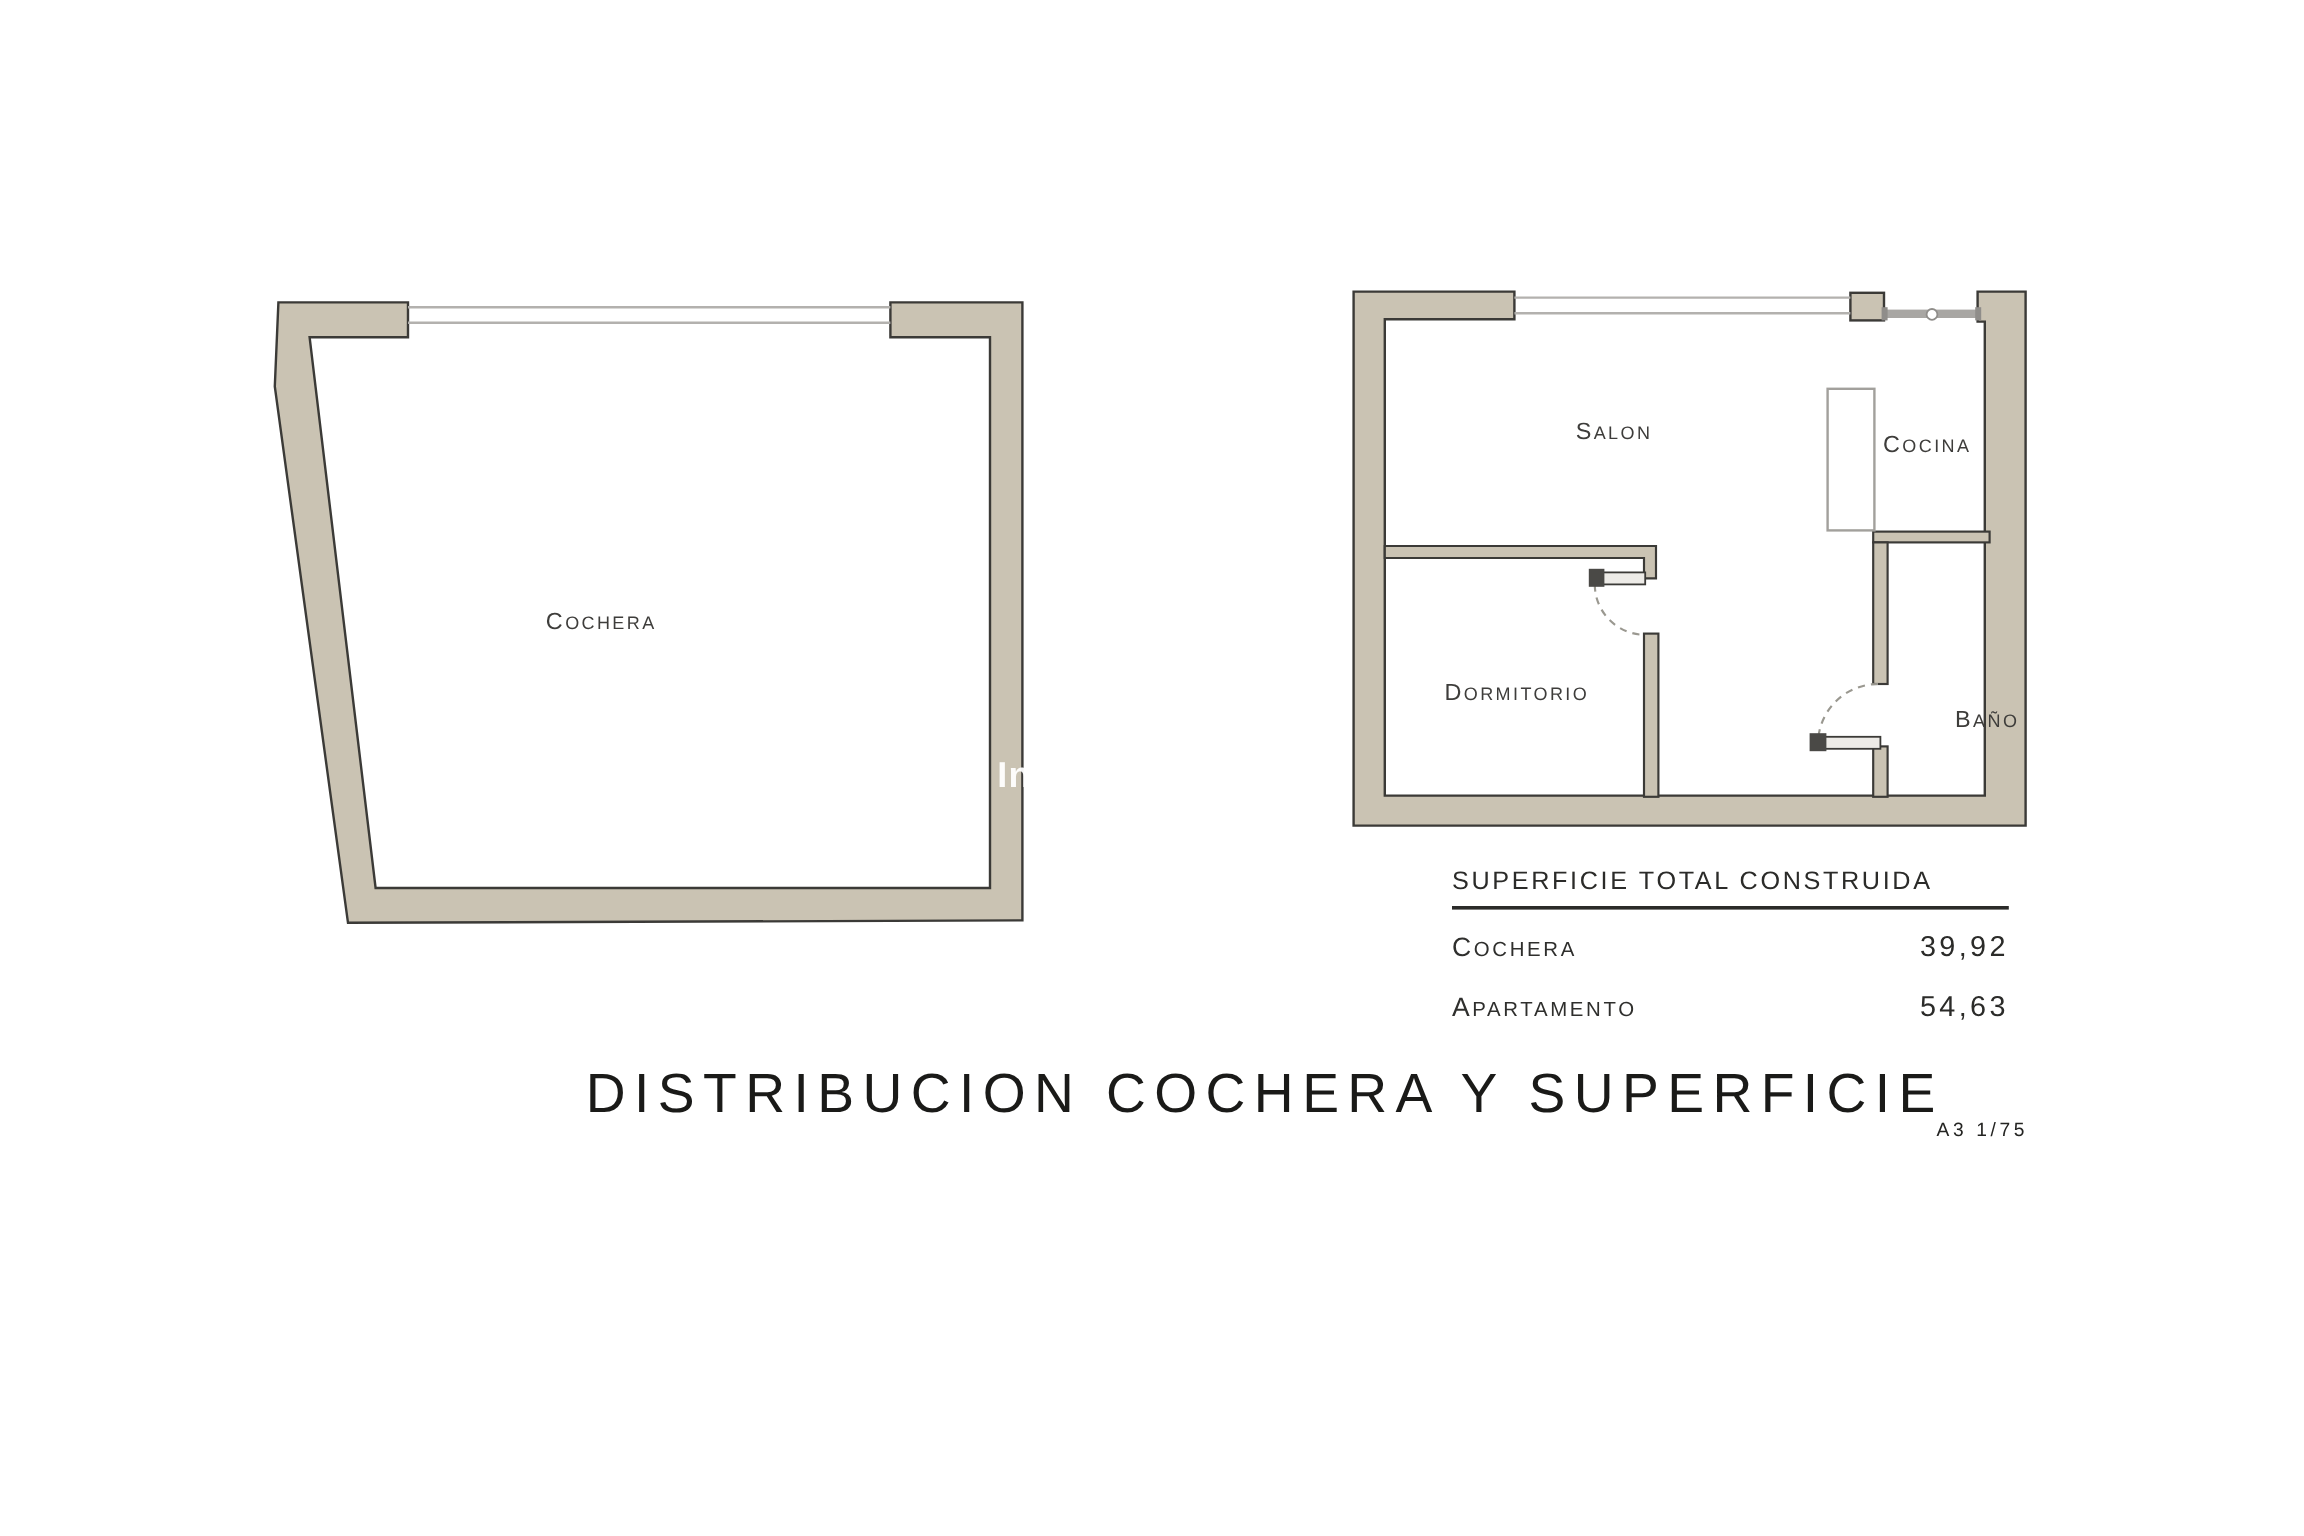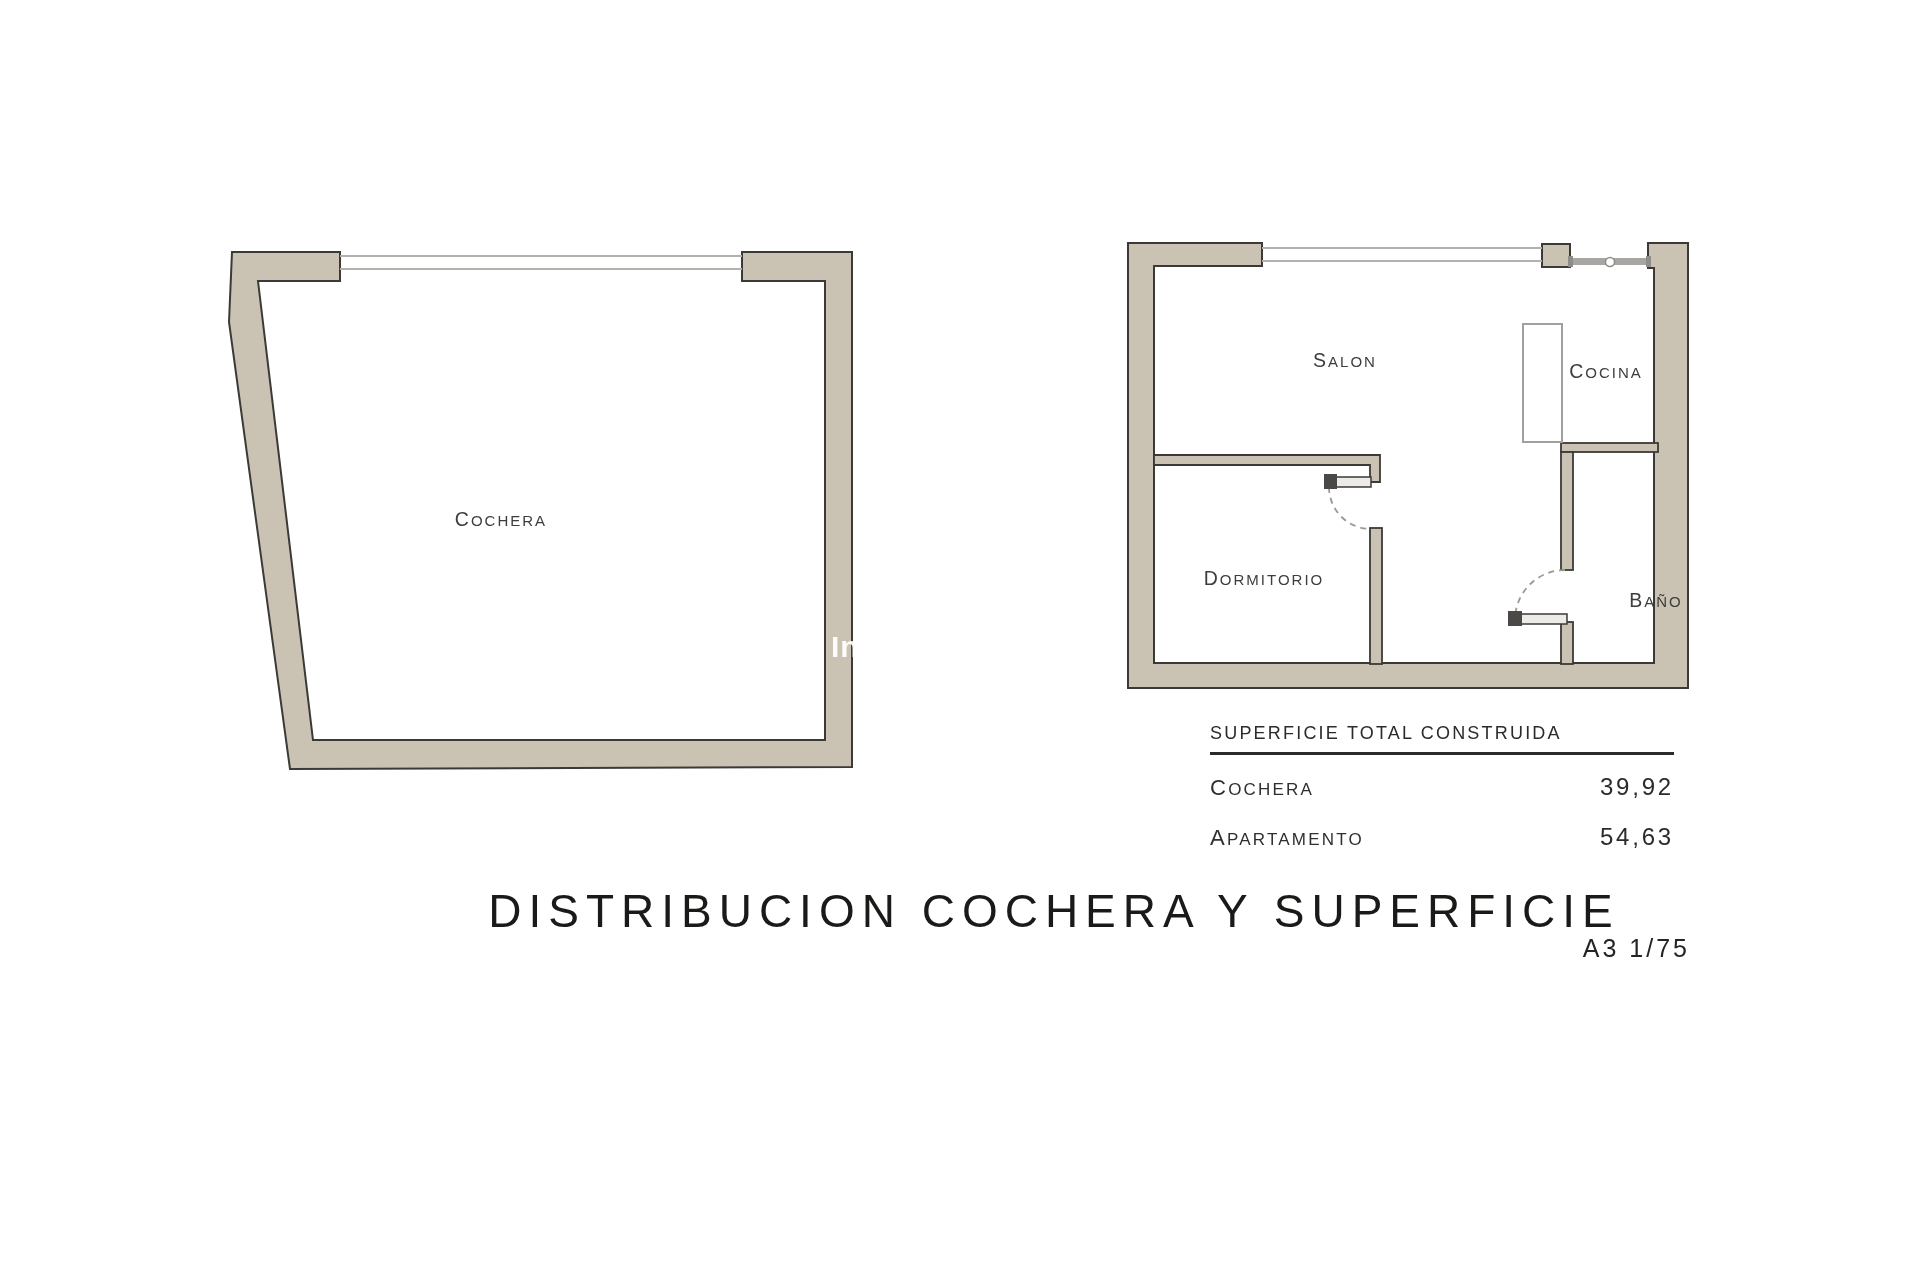--- a/index.html
+++ b/index.html
@@ -16,37 +16,37 @@
   .room-label .cap{font-size:1.3em;}
 
   .watermark{
     position:absolute;left:831px;top:630px;
     font-size:30px;font-weight:700;color:rgba(255,255,255,0.95);
     letter-spacing:1px;
   }
 
   .area-table{position:absolute;left:1210px;top:723px;width:464px;}
   .table-title{
-    font-size:18px;letter-spacing:2.2px;color:#2b2b29;
+    font-size:21px;letter-spacing:2.2px;color:#2b2b29;
     padding-bottom:8px;border-bottom:3px solid #2b2b29;white-space:nowrap;
   }
   .table-row{display:flex;justify-content:space-between;align-items:baseline;}
   .table-row.first{margin-top:18px;}
   .table-row.second{margin-top:22px;}
   .row-label{font-size:17px;letter-spacing:2.2px;color:#2f2f2d;white-space:nowrap;}
   .row-label .cap{font-size:1.3em;}
   .row-value{font-size:24px;letter-spacing:2.8px;color:#2b2b29;white-space:nowrap;}
 
   .sheet-title{
     position:absolute;left:354px;top:884px;width:1400px;text-align:center;
     font-size:46px;letter-spacing:7px;color:#1a1a18;white-space:nowrap;
   }
   .sheet-scale{
     position:absolute;left:1400px;top:934px;width:290px;text-align:right;
-    font-size:25px;letter-spacing:3px;color:#242422;white-space:nowrap;
+    font-size:16px;letter-spacing:3px;color:#242422;white-space:nowrap;
   }
 </style>
 </head>
 <body>
 
 <div class="canvas">
 
   <svg class="plan" viewBox="0 0 1920 1280" fill="none" stroke-linejoin="miter">
 
     <g>

